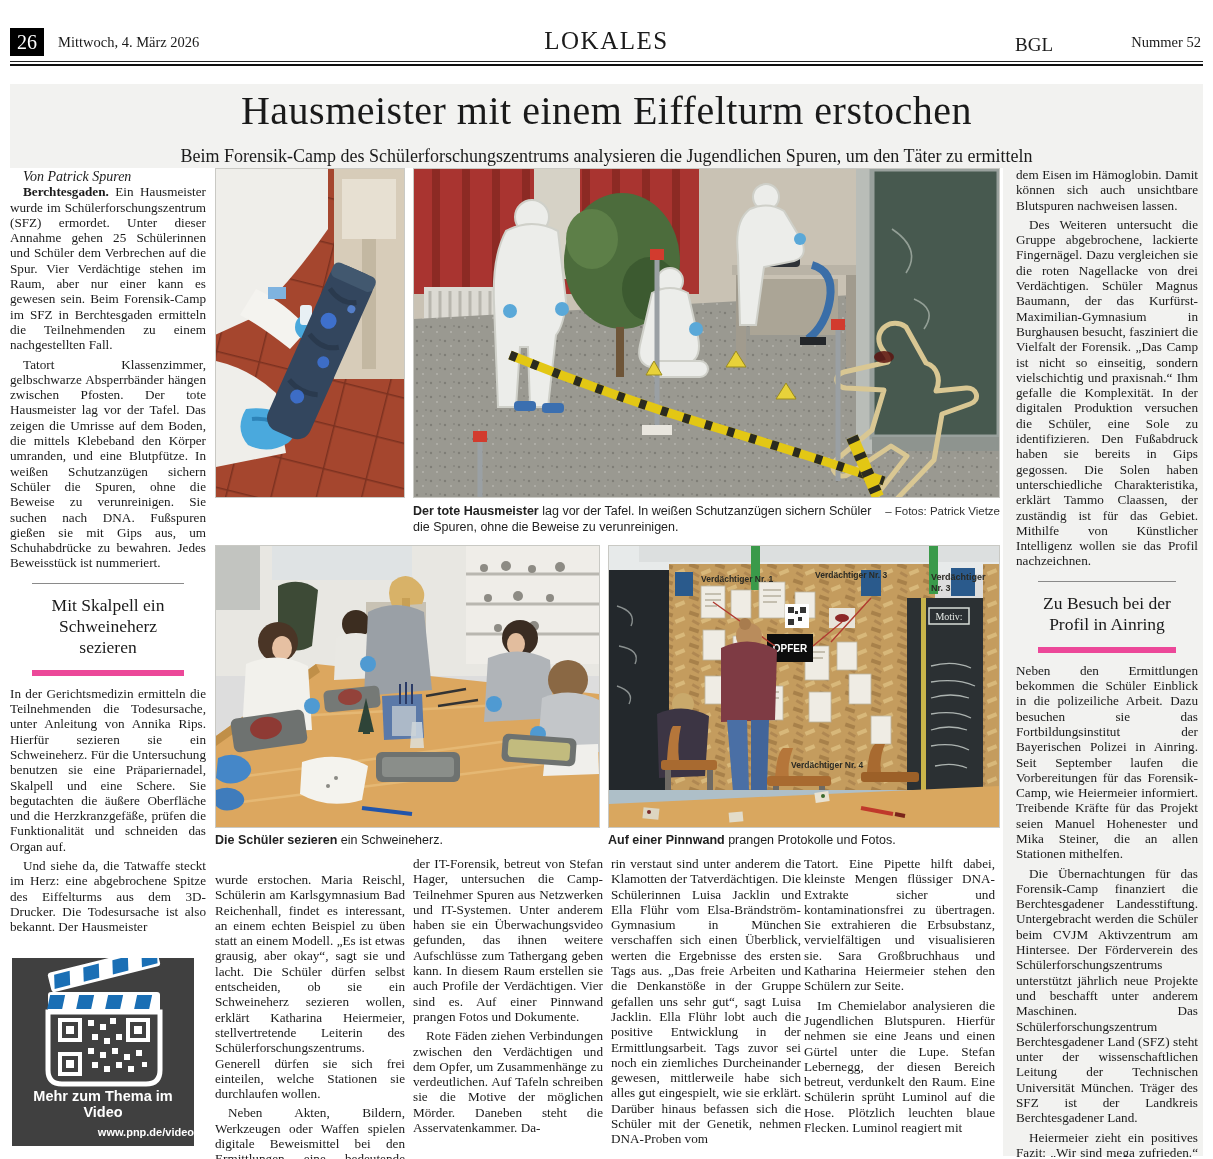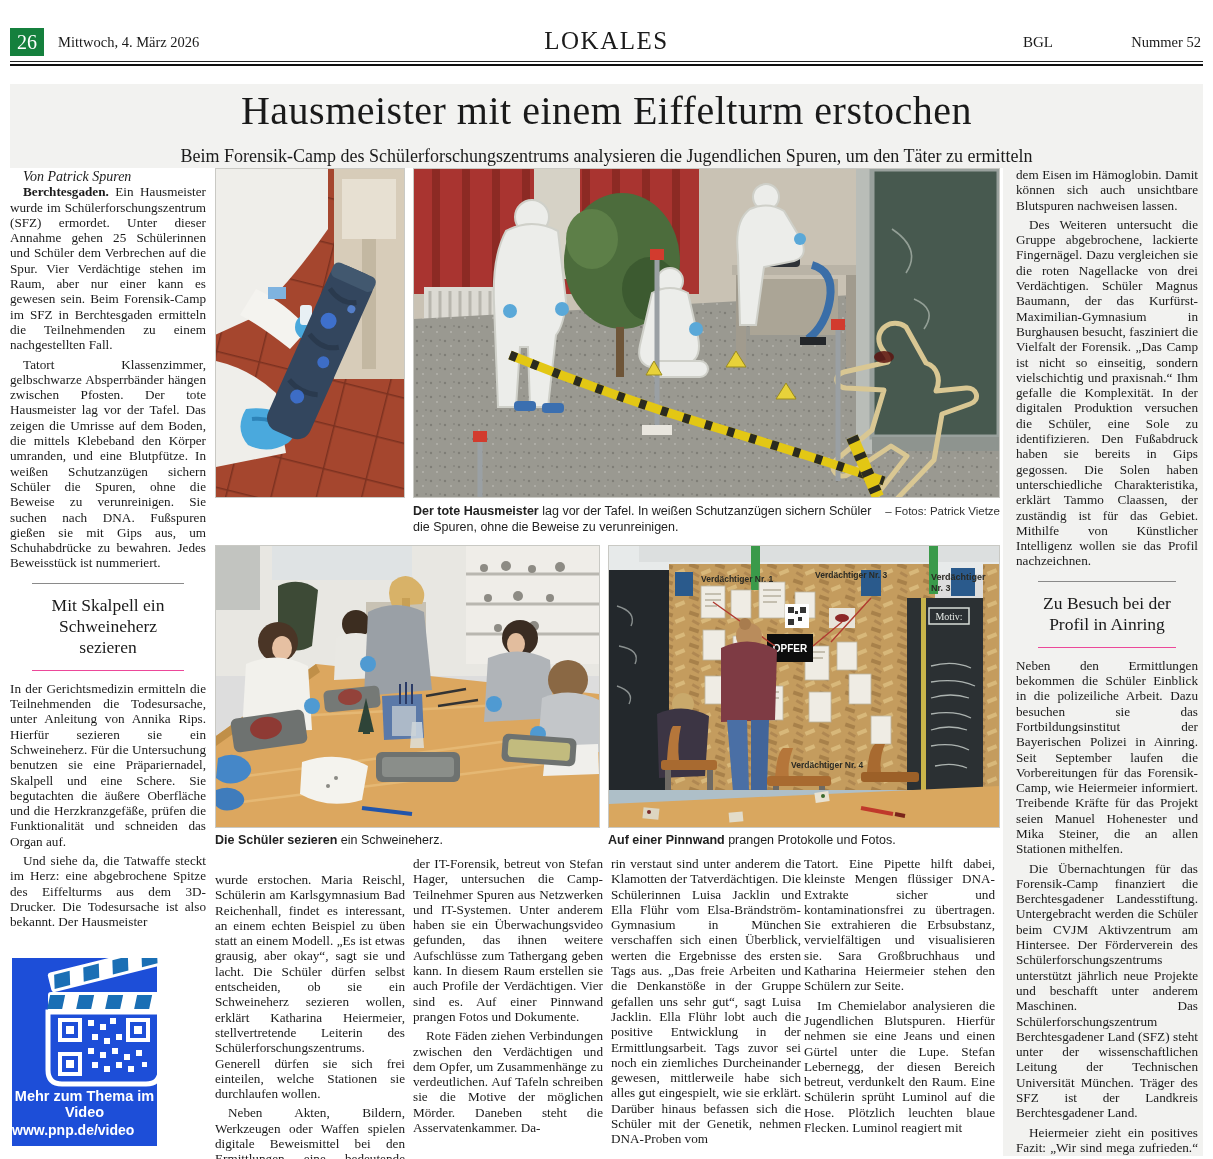--- a/index.html
+++ b/index.html
@@ -1,62 +1,62 @@
 <!DOCTYPE html>
 <html lang="de"><head>
 <meta charset="utf-8">
 <style>
   html,body{margin:0;padding:0;background:#ffffff;}
   .page{position:relative;width:1213px;height:1159px;background:#fff;
         font-family:"Liberation Serif",serif;color:#1a1a1a;overflow:hidden;}
   
   .masthead{position:absolute;left:10px;top:26px;right:10px;height:34px;}
-  .pagenum{position:absolute;left:0;top:2px;width:34px;height:28px;background:#15803d;color:#fff;
+  .pagenum{position:absolute;left:0;top:2px;width:34px;height:28px;background:#000000;color:#fff;
            display:flex;align-items:center;justify-content:center;font-size:20px;}
   .mdate{position:absolute;left:48px;top:8px;font-size:14.5px;}
   .msection{position:absolute;left:0;right:0;top:1px;text-align:center;font-size:25px;letter-spacing:1.5px;}
-  .mregion{position:absolute;right:150px;top:8px;font-size:15px;}
+  .mregion{position:absolute;right:150px;top:8px;font-size:19px;}
   .missue{position:absolute;right:2px;top:8px;font-size:14.5px;}
   .hrule-thin{position:absolute;left:10px;right:10px;top:61px;border-top:1.2px solid #222;}
   .hrule-thick{position:absolute;left:10px;right:10px;top:64px;border-top:2.4px solid #111;}
   
   .headline-box{position:absolute;left:10px;top:84px;width:1193px;height:84px;background:#f2f2f0;text-align:center;}
   .headline-box h1{margin:3px 0 0;font-size:40px;font-weight:500;letter-spacing:.5px;}
   .headline-box h2{margin:12px 0 0;font-size:18px;font-weight:400;}
   
   .col{position:absolute;font-size:13.2px;line-height:15.3px;text-align:justify;overflow:hidden;
        -webkit-hyphens:auto;hyphens:auto;}
   .col p{margin:4px 0 0;text-indent:13px;}
   .col p.first{margin-top:0;}
   .col p.noindent{text-indent:0;}
   .byline{font-style:italic;font-size:14px;margin:2px 0 16px;text-indent:0;text-align:left;}
   .crosshead{margin:12px 22px 10px;padding:11px 0 12px;text-align:center;text-indent:0;
-             border-top:1px solid #8a8a8a;border-bottom:1px solid #ec4899;
+             border-top:1px solid #8a8a8a;border-bottom:6px solid #ec4899;
              font-size:17.5px;line-height:21px;font-family:Liberation Serif, serif;}
   .col1{left:10px;top:165px;width:196px;height:790px;}
   .col2{left:215px;top:856px;width:190px;height:300px;margin-top:16px;}
   .col3{left:413px;top:856px;width:190px;height:300px;}
   .col4{left:611px;top:856px;width:190px;height:300px;}
   .col5{left:804px;top:856px;width:191px;height:300px;}
   .col6bg{position:absolute;left:1003px;top:84px;width:200px;height:1072px;background:#f2f2f0;}
   .col6{left:1016px;top:167px;width:182px;height:990px;}
   
   .photo{position:absolute;border:1px solid #c9c9c4;box-sizing:border-box;background:#ddd;overflow:hidden;}
   .photo svg{display:block;}
   .caption{position:absolute;font-family:"Liberation Sans",sans-serif;font-size:12.5px;line-height:16px;
            color:#222;text-align:left;}
   .caption b{font-weight:700;}
   .caption .credit{float:right;font-size:11.5px;color:#333;}
   
-  .ad{position:absolute;left:12px;top:958px;width:145px;height:188px;background:#1d4ed8;}
+  .ad{position:absolute;left:12px;top:958px;width:182px;height:188px;background:#404040;}
   .ad svg{display:block;}
   .ad .t1{position:absolute;left:0;right:0;bottom:26px;text-align:center;color:#fff;
           font-family:"Liberation Sans",sans-serif;font-weight:700;font-size:14.5px;}
-  .ad .t2{position:absolute;left:0;right:0;bottom:8px;text-align:left;color:#fff;
-          font-family:"Liberation Sans",sans-serif;font-weight:700;font-size:14px;}
+  .ad .t2{position:absolute;left:0;right:0;bottom:8px;text-align:right;color:#fff;
+          font-family:"Liberation Sans",sans-serif;font-weight:700;font-size:11px;}
 </style>
 </head>
 <body>
 
 <div class="page">
 
   <div class="masthead">
     <div class="pagenum">26</div>
     <div class="mdate">Mittwoch, 4. März 2026</div>
     <div class="msection">LOKALES</div>

